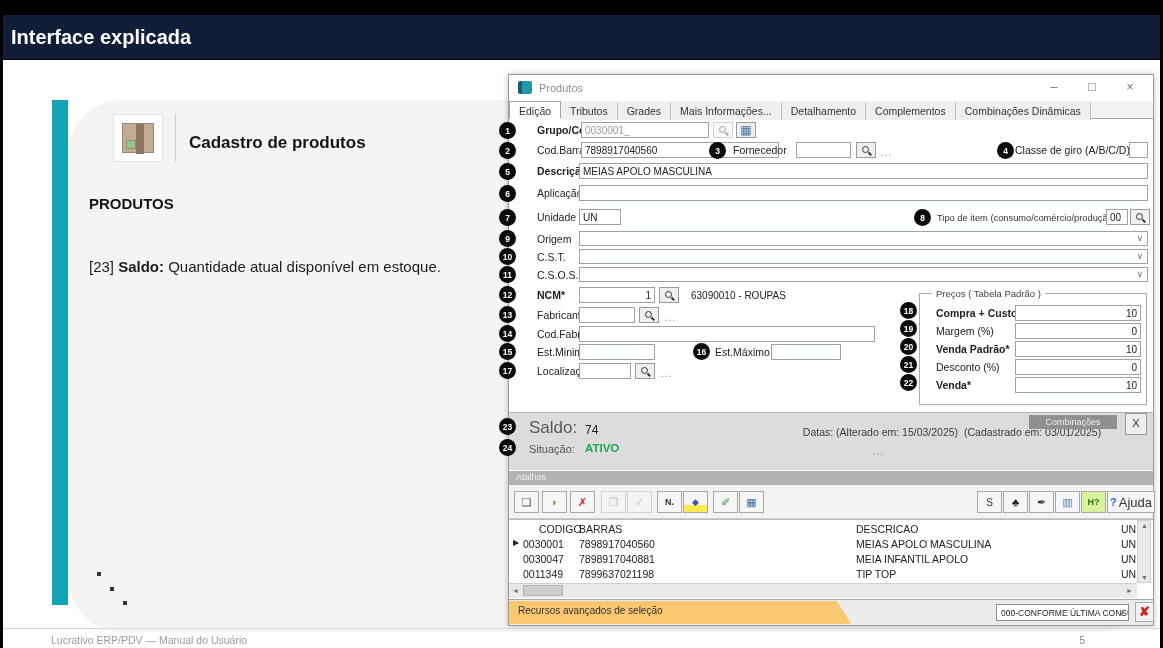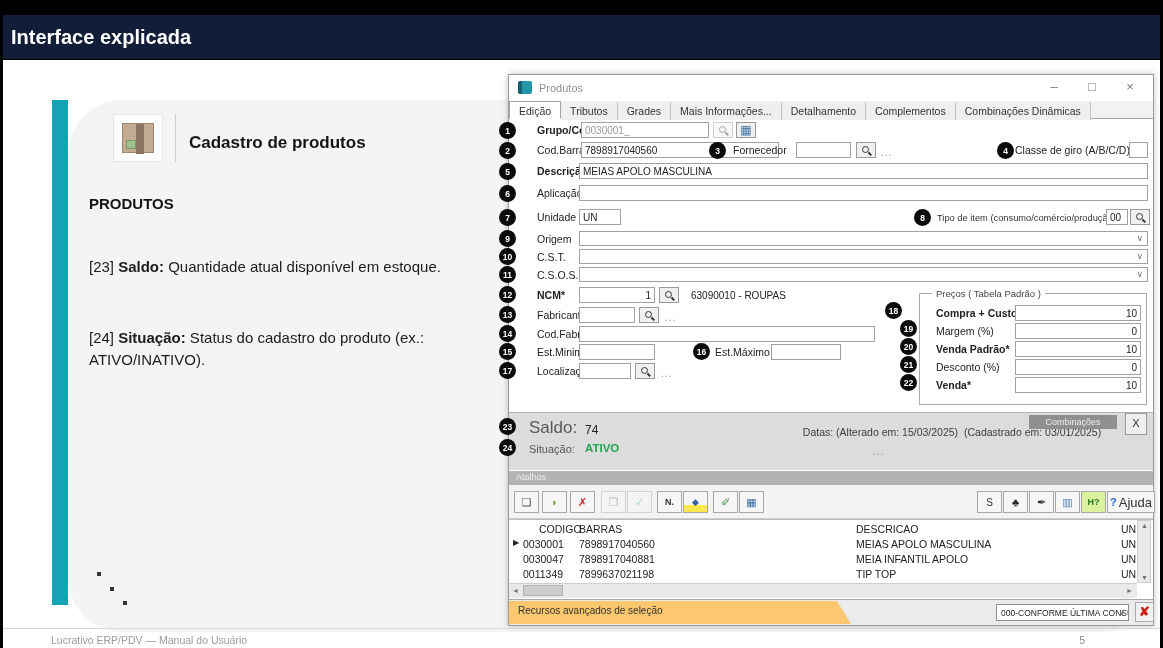--- a/index.html
+++ b/index.html
@@ -104,23 +104,20 @@
           <div class="pkg-band"></div>
           <div class="pkg-label"></div>
         </div>
   </div>
   <div class="divider-v"></div>
   <div class="card-heading">Cadastro de produtos</div>
   <div class="section-title">PRODUTOS</div>
 
   <div class="para" style="top:241px;">
     <span>[23] </span><span class="b">Saldo:</span><span> Quantidade atual disponível em estoque.</span>
-  </div>
-  <div class="para" style="top:312px;">
-    <span>[24] </span><span class="b">Situação:</span><span> Status do cadastro do produto (ex.: ATIVO/INATIVO).</span>
   </div>
 
   <div class="dot" style="left:94px;top:557px;"></div>
   <div class="dot" style="left:107px;top:572px;"></div>
   <div class="dot" style="left:120px;top:586px;"></div>
 
   <div class="win">
 
     <div class="titlebar">
       <div class="app-icon"></div>
@@ -345,21 +342,21 @@
     <div class="badge" style="left:405px;top:134px;">8</div>
     <div class="badge" style="left:-10px;top:155px;">9</div>
     <div class="badge" style="left:-10px;top:173px;">10</div>
     <div class="badge" style="left:-10px;top:191px;">11</div>
     <div class="badge" style="left:-10px;top:211px;">12</div>
     <div class="badge" style="left:-10px;top:231px;">13</div>
     <div class="badge" style="left:-10px;top:250px;">14</div>
     <div class="badge" style="left:-10px;top:268px;">15</div>
     <div class="badge" style="left:184px;top:268px;">16</div>
     <div class="badge" style="left:-10px;top:287px;">17</div>
-    <div class="badge" style="left:376px;top:227px;text-align:center;">18</div>
+    <div class="badge" style="left:391px;top:227px;text-align:center;">18</div>
     <div class="badge" style="left:391px;top:245px;">19</div>
     <div class="badge" style="left:391px;top:263px;">20</div>
     <div class="badge" style="left:391px;top:281px;">21</div>
     <div class="badge" style="left:391px;top:299px;">22</div>
     <div class="badge" style="left:-10px;top:343px;">23</div>
     <div class="badge" style="left:-10px;top:364px;">24</div>
   </div>
 
   <div class="footer-line"></div>
   <div class="footer-left">Lucrativo ERP/PDV — Manual do Usuário</div>

